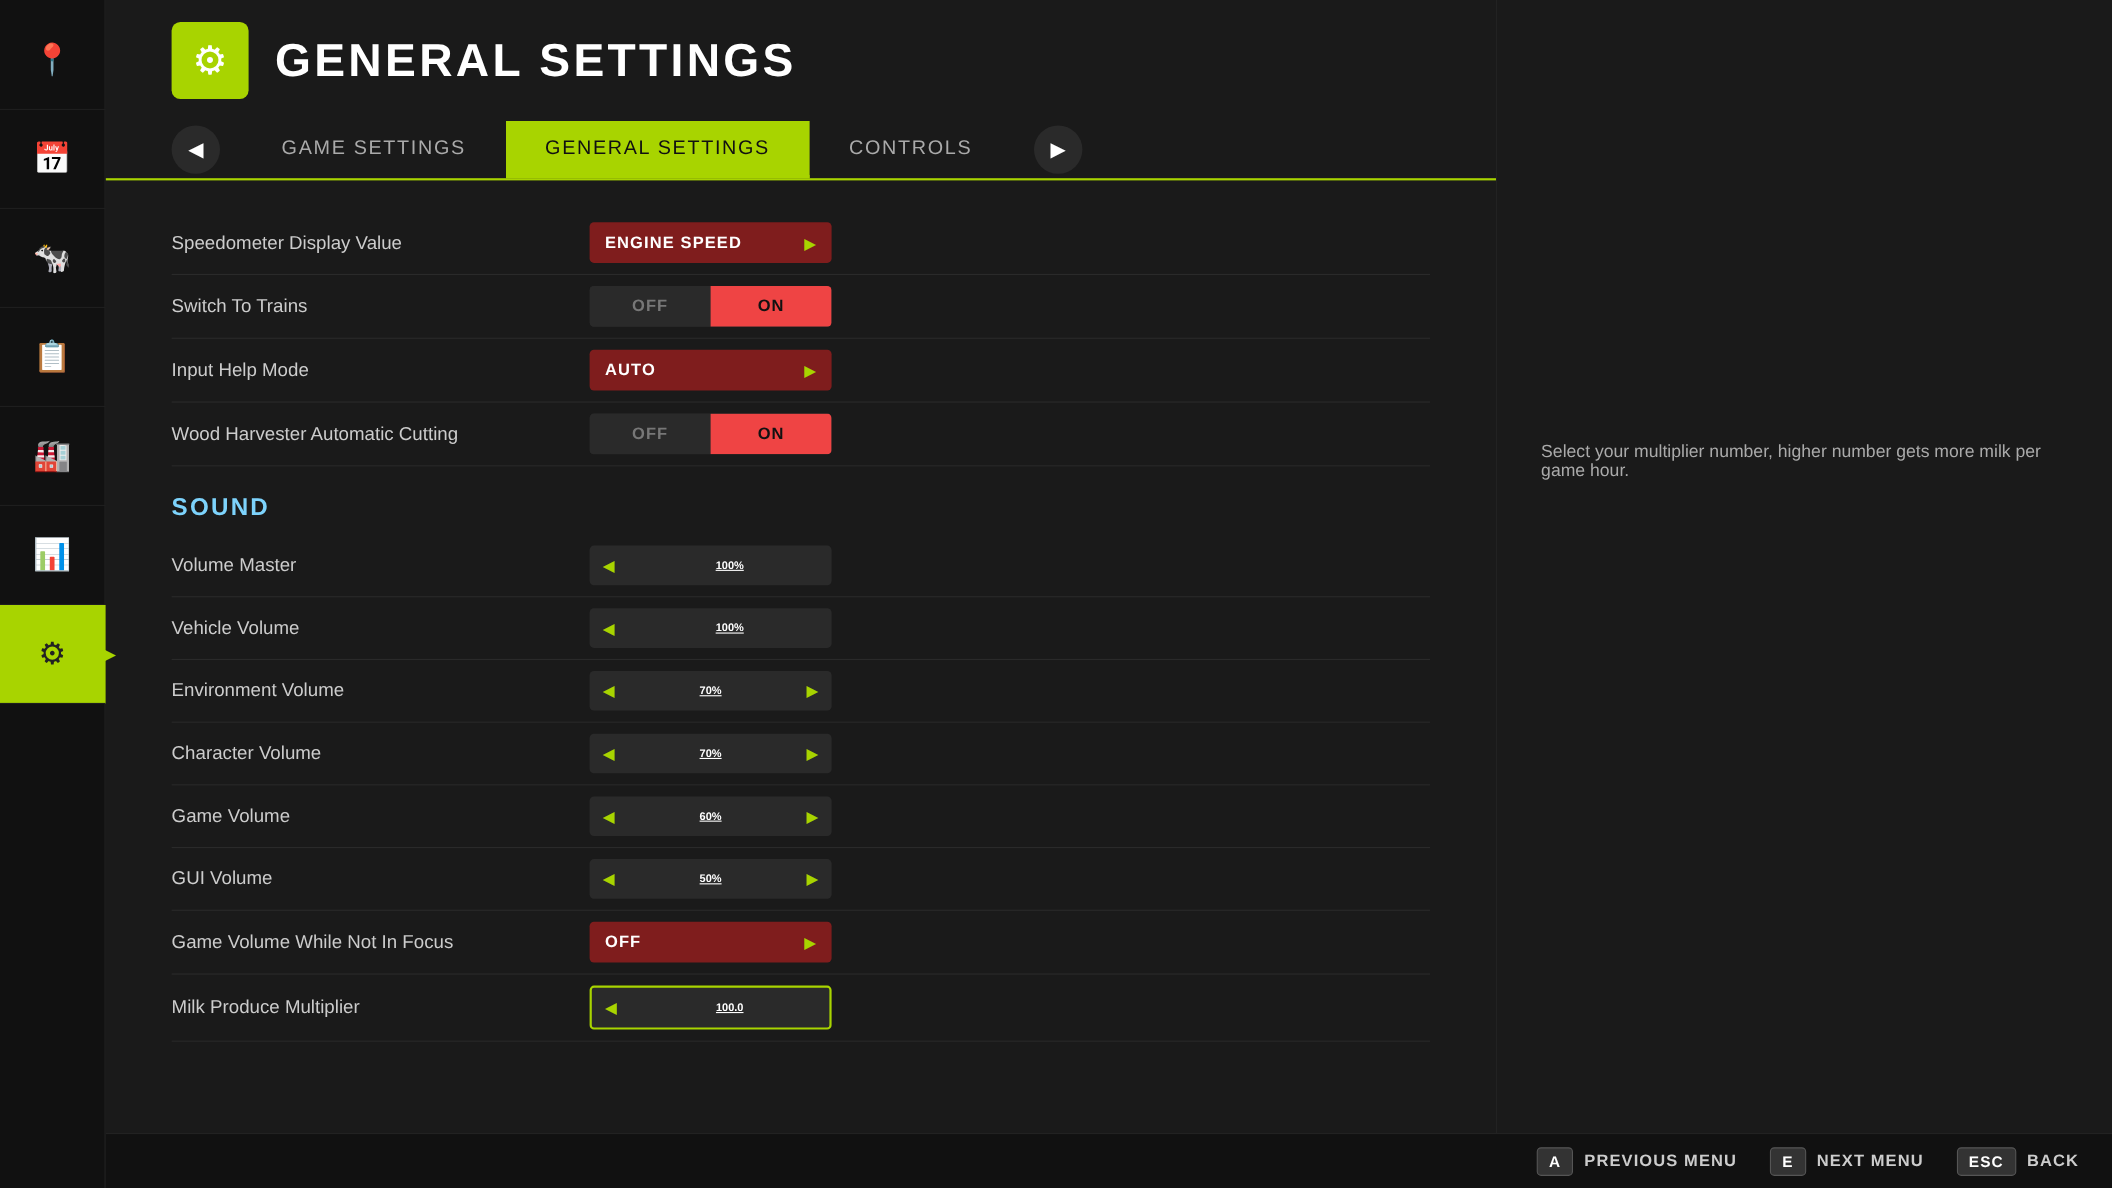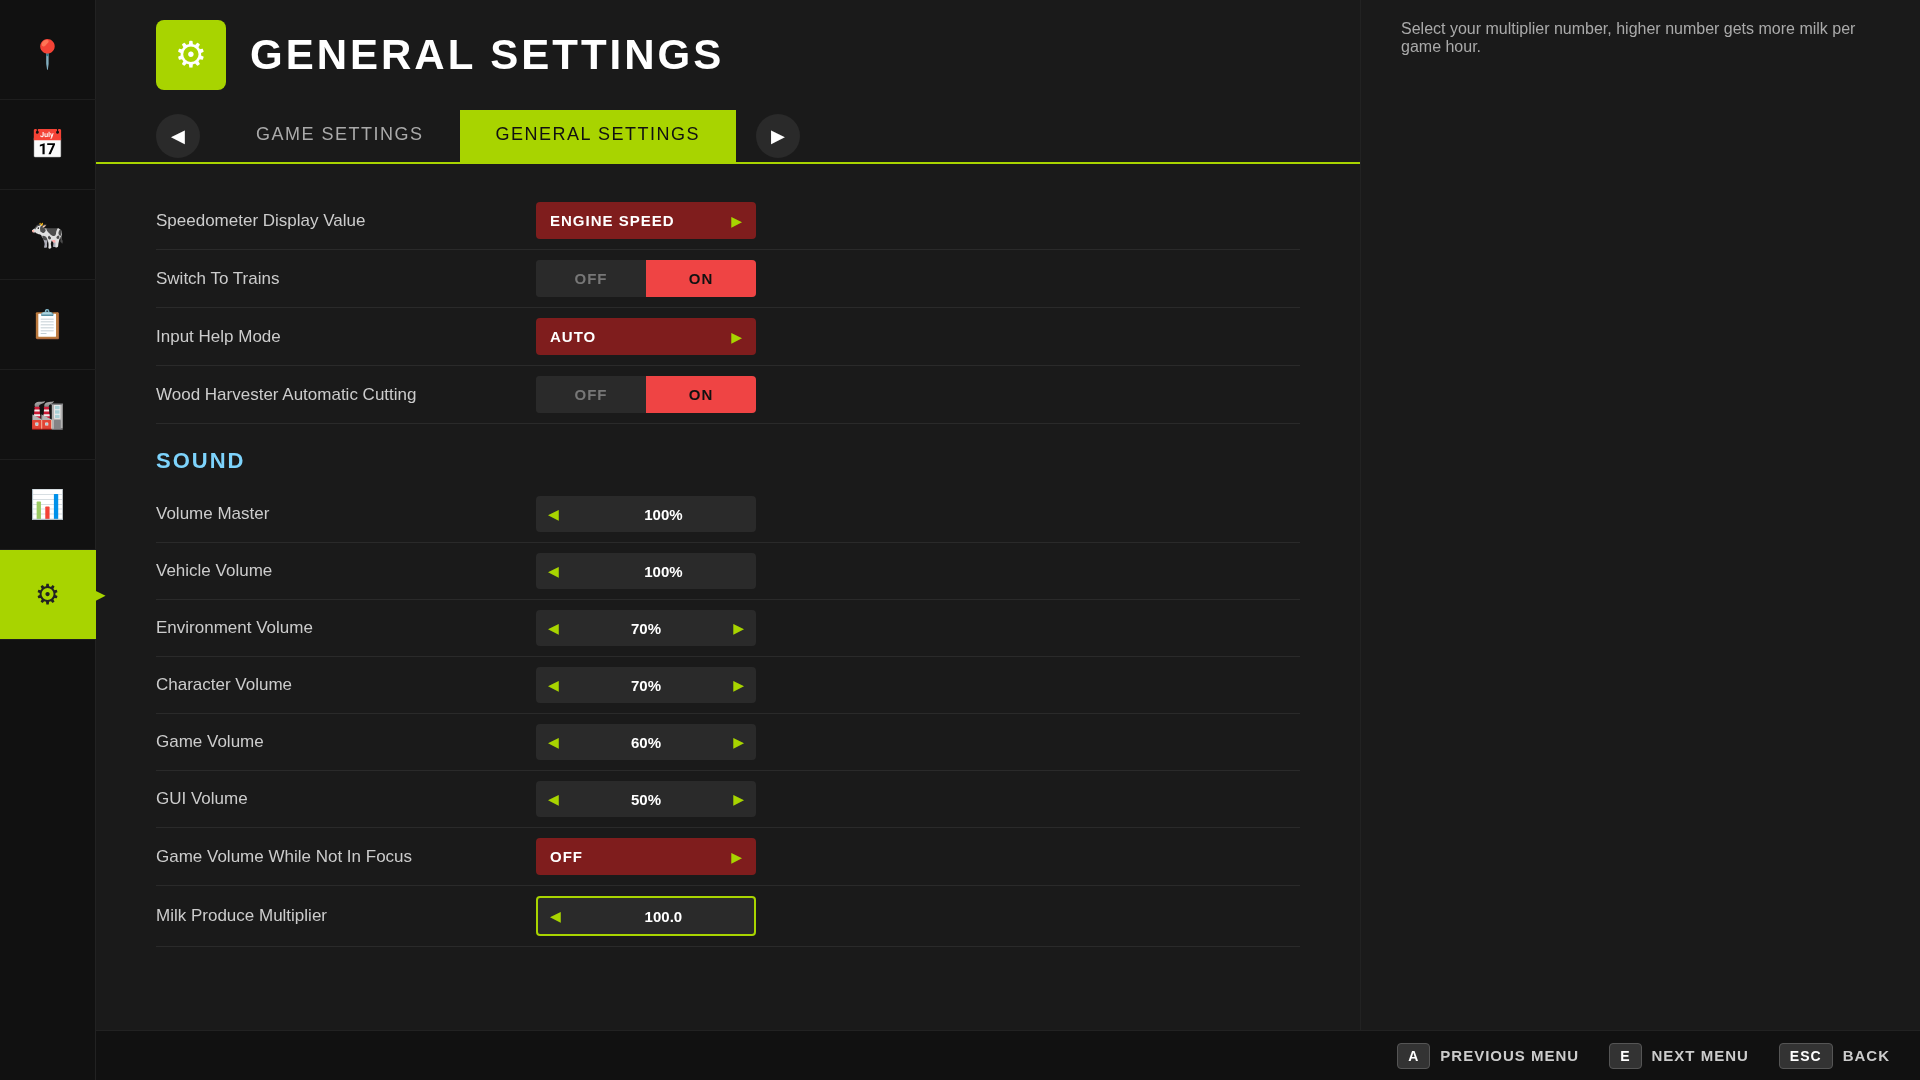--- a/index.html
+++ b/index.html
@@ -216,45 +216,46 @@
     }
     .slider-arrow {
       padding: 10px 12px;
       color: #a8d400;
       font-size: 14px;
       cursor: pointer;
       background: none;
       border: none;
     }
     .slider-value {
-      font-size: 15px;
+      font-size: 10px;
       font-weight: 700;
       color: #fff;
       text-align: center;
       flex: 1;
+      text-decoration: underline;
     }
 
     
     .section-title {
       font-size: 22px;
       font-weight: 900;
       letter-spacing: 2px;
       color: #7dd3fc;
       text-transform: uppercase;
       margin: 24px 0 12px 0;
     }
 
     
     .right-panel {
       width: 560px;
       height: 1080px;
       background: #1a1a1a;
       display: flex;
       flex-direction: column;
-      justify-content: flex-start;
+      justify-content: center;
       padding: 20px 40px;
       flex-shrink: 0;
       border-left: 1px solid #222;
     }
     .hint-text {
       color: #aaa;
       font-size: 16px;
       margin-bottom: 240px;
     }
 
@@ -325,20 +326,21 @@
     <div class="header-icon">
       <span>⚙</span>
     </div>
     <h1 class="header-title">GENERAL SETTINGS</h1>
   </div>
 
   <div class="tabs">
     <button class="tab-nav-btn">◀</button>
     <div class="tab">GAME SETTINGS</div>
     <div class="tab active">GENERAL SETTINGS</div>
+    <div class="tab">CONTROLS</div>
     <button class="tab-nav-btn">▶</button>
   </div>
 
   <div class="content">
 
     <div class="setting-row">
       <div class="setting-label">Speedometer Display Value</div>
       <div class="dropdown-control">
         <span class="dropdown-value">ENGINE SPEED</span>
         <span class="dropdown-arrow">▶</span>

